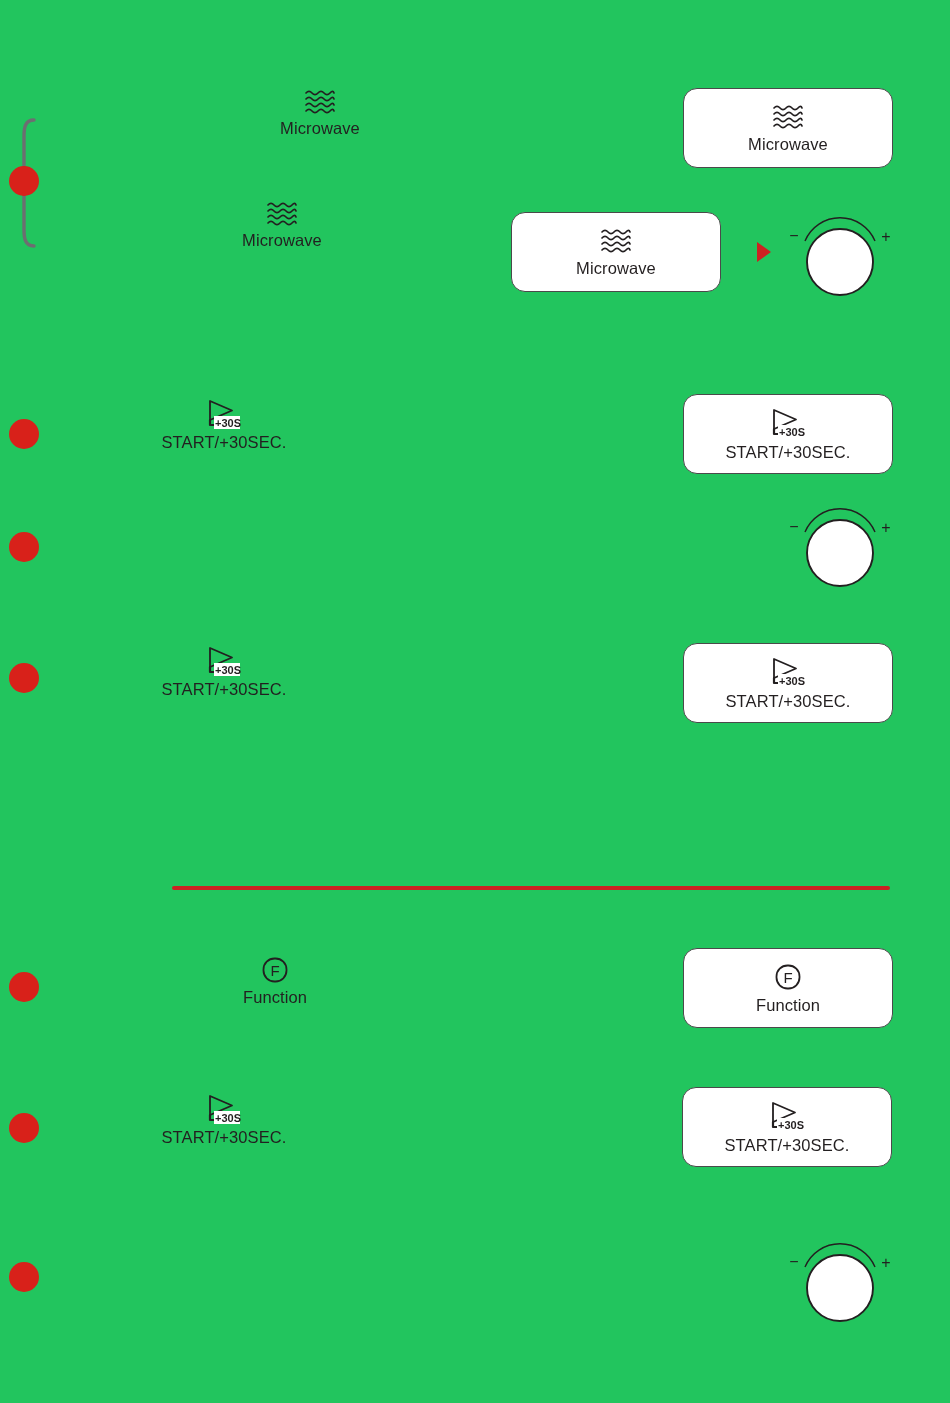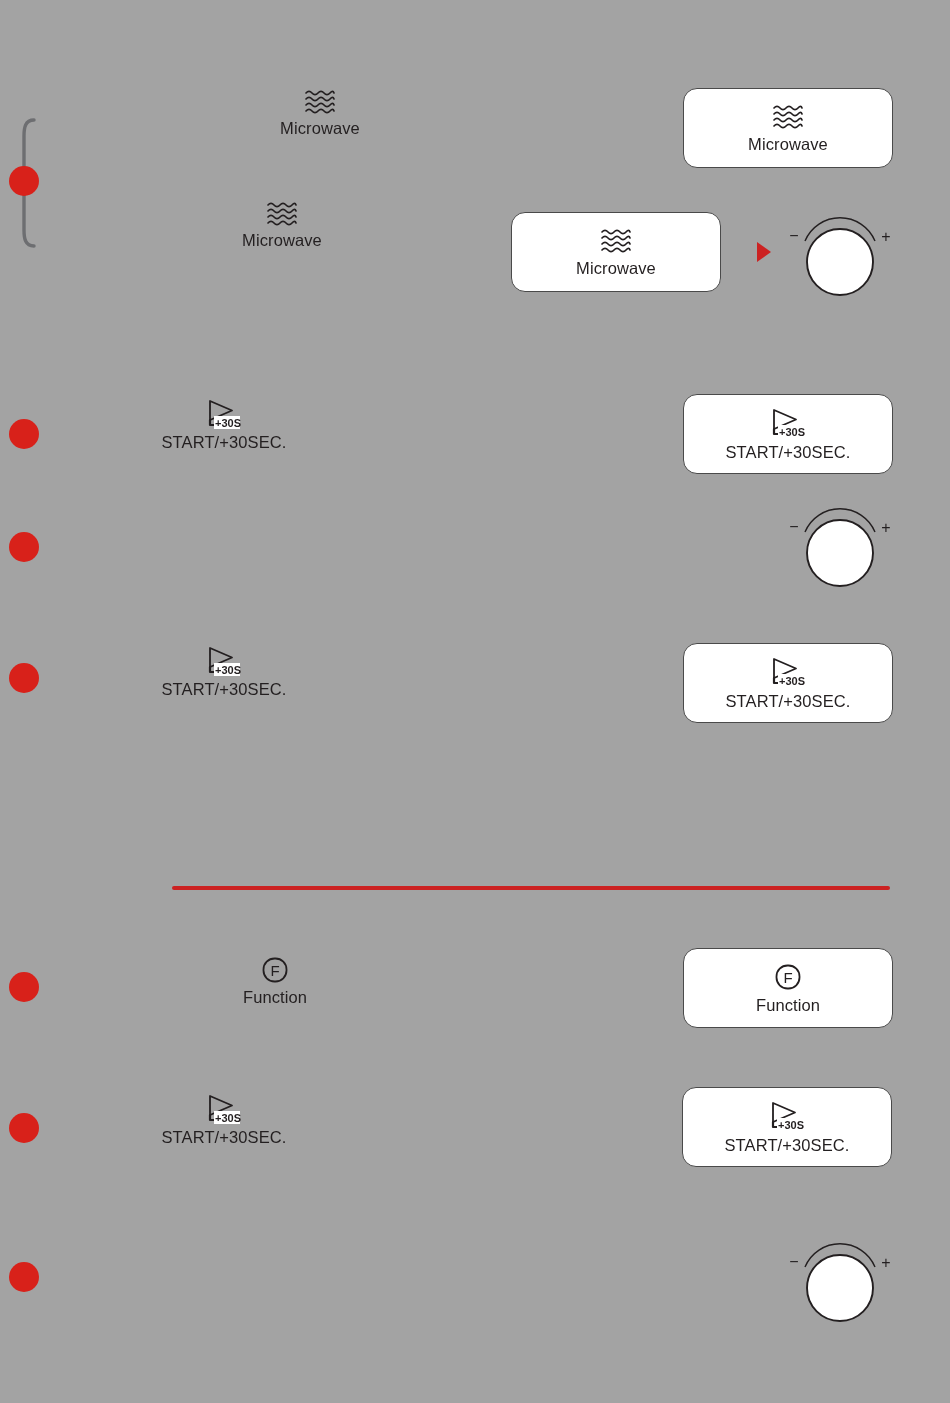--- a/index.html
+++ b/index.html
@@ -10,21 +10,21 @@
   }
   body {
     font-family: "Liberation Sans", sans-serif;
     color: #231f20;
   }
   #page {
     position: relative;
     width: 950px;
     height: 1403px;
     overflow: hidden;
-    background: #a3a3a3;
+    background: #22c55e;
   }
 
   
   .step-dot {
     position: absolute;
     width: 30px;
     height: 30px;
     border-radius: 50%;
     background: #d8211a;
   }

